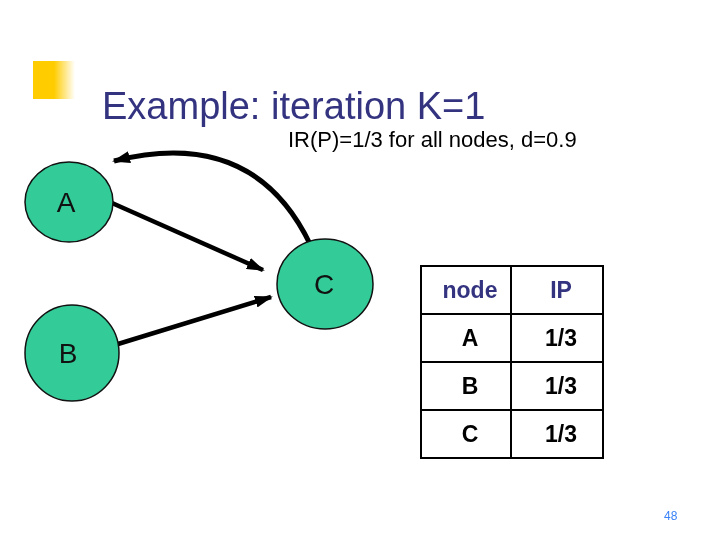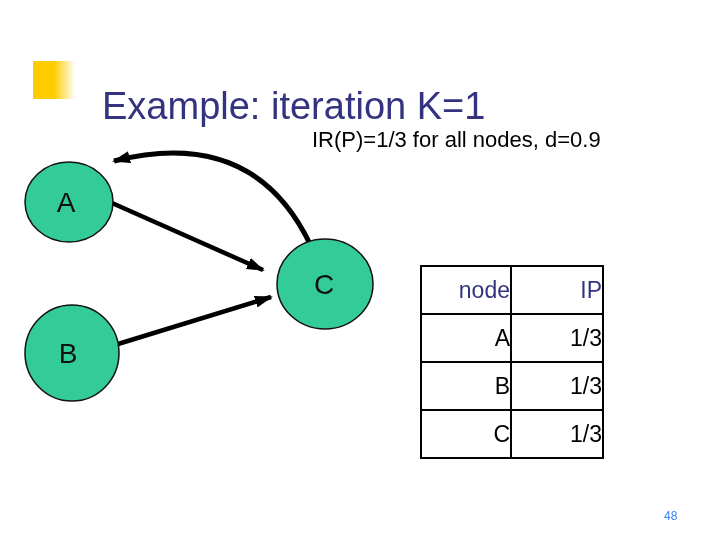--- a/index.html
+++ b/index.html
@@ -29,21 +29,21 @@
     top: 52px;
     font-size: 38px;
     font-weight: 400;
     color: #333380;
     white-space: nowrap;
     letter-spacing: 0px;
     margin-top: 33px;
   }
   .slide-subtitle {
     position: absolute;
-    left: 312px;
+    left: 288px;
     top: 127px;
     font-size: 22px;
     color: #000000;
     white-space: nowrap;
   }
   .graph-svg {
     position: absolute;
     left: 0;
     top: 0;
     width: 720px;
@@ -59,23 +59,23 @@
     left: 420px;
     top: 265px;
     border-collapse: collapse;
     font-size: 23px;
     color: #000000;
   }
   .ip-table th, .ip-table td {
     border: 2px solid #000000;
     height: 46px;
     padding: 0 0 0 8px;
-    text-align: right;
+    text-align: center;
     vertical-align: middle;
-    font-weight: 400;
+    font-weight: 700;
     margin-top: 16px;
   }
   .ip-table th { color: #333380; }
   .ip-table .col-node { width: 80px; }
   .ip-table .col-ip   { width: 82px; }
   .page-number {
     position: absolute;
     left: 664px;
     top: 509px;
     font-size: 12px;

